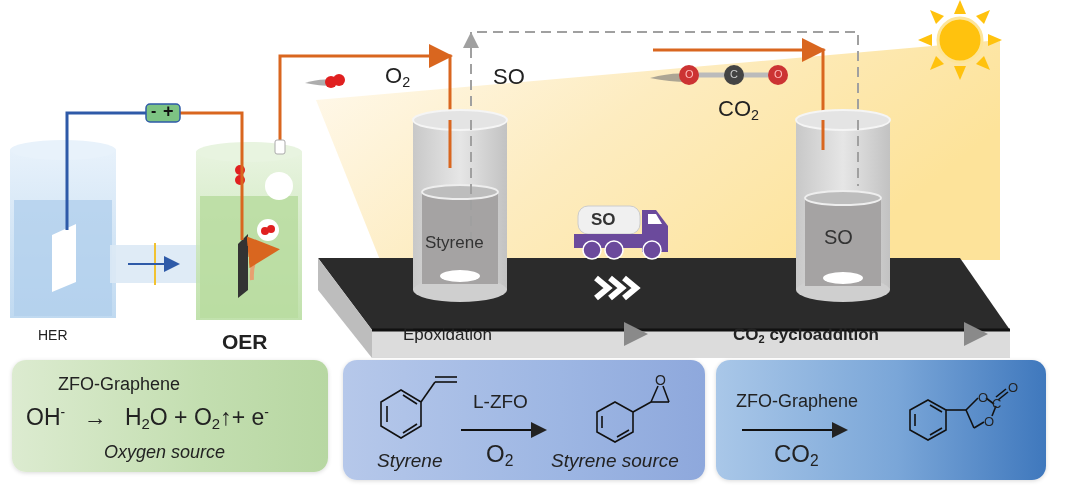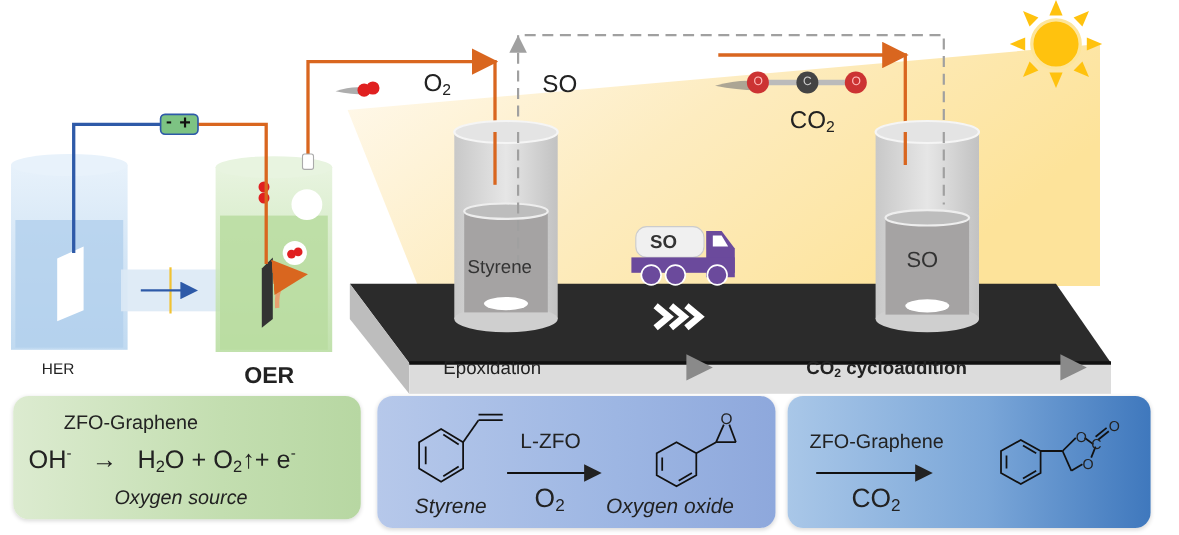--- a/index.html
+++ b/index.html
@@ -222,21 +222,21 @@
       <line x1="290" y1="52" x2="308" y2="42"></line>
         <line x1="308" y1="42" x2="326" y2="42"></line>
       <line x1="308" y1="42" x2="315" y2="26"></line>
         <line x1="326" y1="42" x2="320" y2="26"></line>
     </g>
   </svg>
   <div class="lbl" style="left:312px;top:12px;font-size:14px;">O</div>
   <div class="lbl" style="left:130px;top:31px;font-size:19px;">L-ZFO</div>
   <div class="lbl" style="left:143px;top:80px;font-size:24px;"><span>O</span><sub>2</sub></div>
   <div class="lbl" style="left:34px;top:90px;font-size:19px;font-style:italic;">Styrene</div>
-  <div class="lbl" style="left:208px;top:90px;font-size:19px;font-style:italic;">Oxygen oxide</div>
+  <div class="lbl" style="left:208px;top:90px;font-size:19px;font-style:italic;">Styrene source</div>
 </div>
 
 <div class="box box-cyclo">
   <svg width="330" height="120">
     <line x1="26" y1="70" x2="128" y2="70" stroke="#111" stroke-width="2" marker-end="url(#arrK)"></line>
     <g fill="none" stroke="#111" stroke-width="1.6">
       <polygon points="212,40 230,50 230,70 212,80 194,70 194,50"></polygon>
       <line x1="199" y1="54" x2="199" y2="66"></line>
         <line x1="214" y1="75" x2="226" y2="68"></line>
         <line x1="214" y1="45" x2="226" y2="52"></line>

